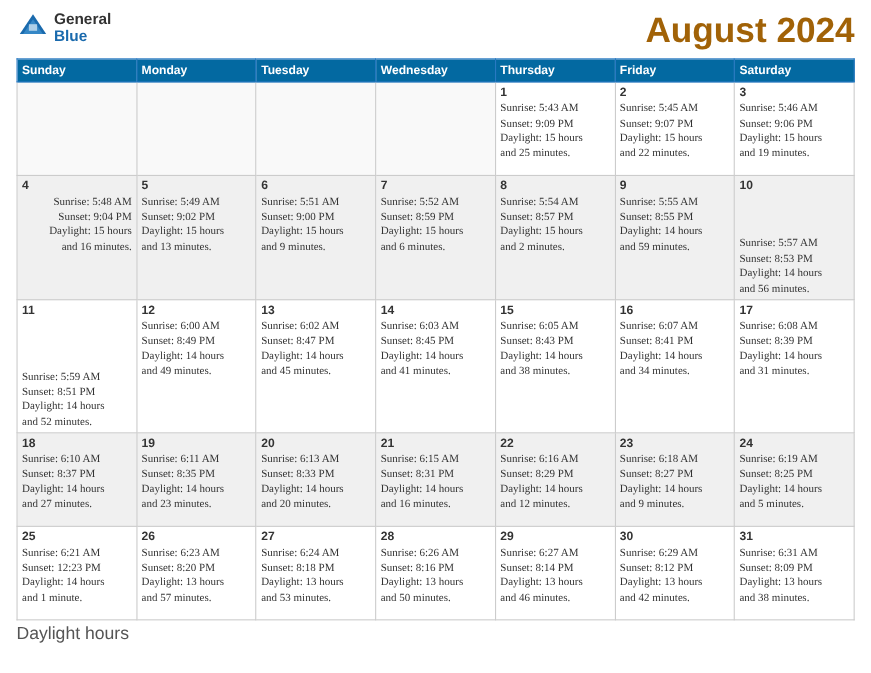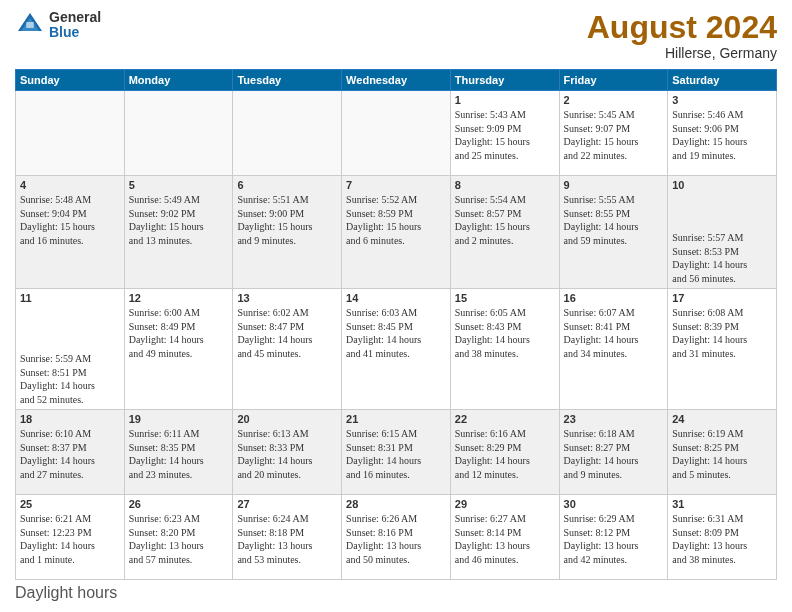--- a/index.html
+++ b/index.html
@@ -121,21 +121,20 @@
         <polygon points="20,10 32,28 8,28" fill="#4fa3e0" opacity="0.5"></polygon>
         <rect x="15" y="16" width="10" height="8" fill="#fff" opacity="0.6"></rect>
       </svg>
       <div class="logo-text">
         <span class="logo-general">General</span>
         <span class="logo-blue">Blue</span>
       </div>
     </div>
     <div class="title-block">
       <div class="title-month">August 2024</div>
-      <div class="title-location">Hillerse, Germany</div>
     </div>
   </div>
 
   <table class="calendar">
     <thead>
       <tr>
         <th>Sunday</th>
         <th>Monday</th>
         <th>Tuesday</th>
         <th>Wednesday</th>
@@ -168,21 +167,21 @@
             <div class="day-number">3</div>
             <div class="day-info" style="white-space: pre-line;">Sunrise: 5:46 AM
 Sunset: 9:06 PM
 Daylight: 15 hours
 and 19 minutes.</div>
           </td>
         </tr>
         <tr>
           <td class="gray-row">
             <div class="day-number">4</div>
-            <div class="day-info" style="white-space: pre-line;">Sunrise: 5:48 AM
+            <div class="day-info" style="white-space: pre-line; text-align: right;">Sunrise: 5:48 AM
 Sunset: 9:04 PM
 Daylight: 15 hours
 and 16 minutes.</div>
           </td>
           <td class="gray-row">
             <div class="day-number">5</div>
             <div class="day-info" style="white-space: pre-line;">Sunrise: 5:49 AM
 Sunset: 9:02 PM
 Daylight: 15 hours
 and 13 minutes.</div>

